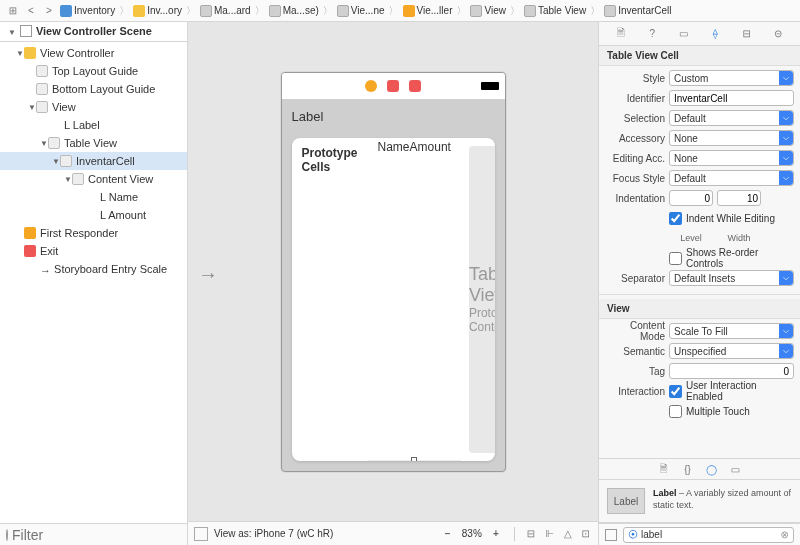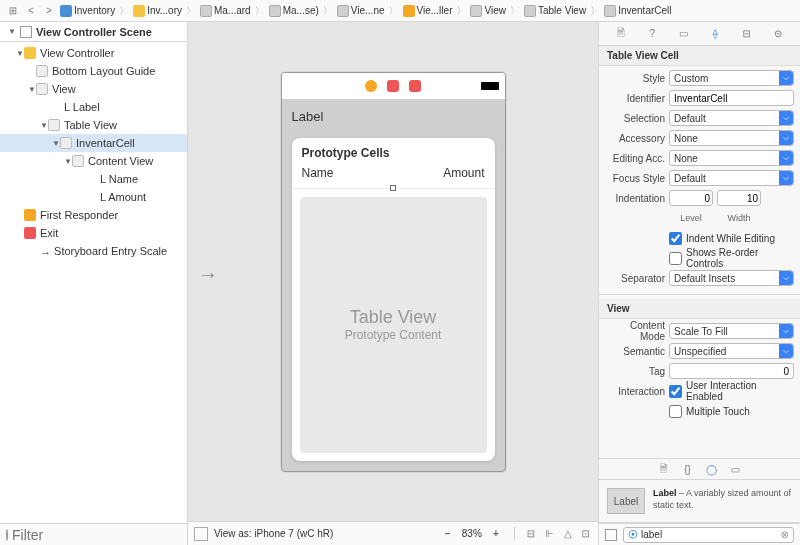--- a/index.html
+++ b/index.html
@@ -14,21 +14,21 @@
 .ci-blue { background: #4a90d9; }
 .ci-yellow { background: #f5c542; }
 .ci-grey { background: #d0d0d0; border:1px solid #aaa; }
 .ci-orange { background: #f5a623; border-radius:50%; }
 .crumb-sep { color: #999; margin: 0 2px; }
 
 .main { flex: 1; display: flex; min-height: 0; }
 
 
 .outline-pane { width: 188px; border-right: 1px solid #d6d6d6; display: flex; flex-direction: column; background: #fff; }
-.outline-header { padding: 4px 8px; font-weight: 600; border-bottom: 1px solid #d6d6d6; display: flex; align-items: center; height: 20px; }
+.outline-header { padding: 4px 8px; font-weight: 600; border-bottom: 1px solid #d6d6d6; display: flex; align-items: flex-end; height: 20px; }
 .outline-header::before { content:"\25BC"; font-size:8px; margin-right:4px; color:#666; }
 .doc-icon { width: 12px; height: 12px; background:#fff; border:1px solid #999; margin-right:4px; }
 .outline-body { flex:1; overflow:auto; padding-top:2px; }
 .orow { display:flex; align-items:center; height:18px; padding-right:4px; }
 .orow .disc { width:8px; font-size:8px; color:#666; text-align:center; }
 .orow .oicon { width:12px; height:12px; margin-right:4px; border-radius:2px; }
 .orow.sel { background:#d6e6f6; }
 .oi-yellow { background:#f5c542; border-radius:50%; }
 .oi-box { background:#eee; border:1px solid #bbb; }
 .oi-orange { background:#f5a623; }
@@ -43,21 +43,21 @@
 .canvas-pane { flex:1; display:flex; flex-direction:column; background:#e6e6e6; min-width:0; }
 .canvas-area { flex:1; display:flex; align-items:center; justify-content:center; position:relative; }
 .arrow { position:absolute; left:10px; top:50%; transform:translateY(-50%); color:#8a8a8a; font-size:20px; }
 .device { width:225px; height:400px; background:#cfcfcf; border:1px solid #999; border-radius:4px; display:flex; flex-direction:column; overflow:hidden; box-shadow:0 0 0 1px rgba(0,0,0,.05); }
 .dev-top { height:26px; display:flex; align-items:center; justify-content:center; gap:10px; background:#fff; position:relative; }
 .dot { width:12px; height:12px; border-radius:3px; }
 .dot.o1{background:#f5a623;border-radius:50%} .dot.o2{background:#e55} .dot.o3{background:#e55}
 .battery { position:absolute; right:6px; width:18px; height:8px; background:#000; border-radius:1px; }
 .dev-body { padding:10px; display:flex; flex-direction:column; gap:14px; flex:1; }
 .dev-label { font-size:13px; color:#333; }
-.proto-card { background:#fff; border-radius:8px; flex:1; display:flex; flex-direction:column; overflow:hidden; box-shadow:0 1px 3px rgba(0,0,0,.15); }
+.proto-card { background:#fff; border-radius:8px; flex:1; display:flex; flex-direction:row; overflow:hidden; box-shadow:0 1px 3px rgba(0,0,0,.15); }
 .proto-head { padding:8px 10px 4px; font-weight:600; font-size:12px; }
 .proto-cols { display:flex; justify-content:space-between; padding:2px 10px 8px; font-size:12px; border-bottom:1px solid #eee; position:relative; }
 .sel-handle { position:absolute; left:50%; bottom:-3px; width:6px; height:6px; border:1px solid #666; background:#fff; transform:translateX(-50%); }
 .proto-body { flex:1; background:#e8e8e8; margin:8px; border-radius:4px; display:flex; flex-direction:column; align-items:center; justify-content:center; color:#9a9a9a; }
 .proto-body .t1{font-size:18px; font-weight:500;}
 .proto-body .t2{font-size:12px;}
 
 .canvas-footer { height:24px; border-top:1px solid #d6d6d6; background:#fafafa; display:flex; align-items:center; padding:0 6px; gap:6px; font-size:10px; }
 .cf-icon { width:14px; height:14px; border:1px solid #aaa; display:inline-block; }
 .spacer { flex:1; }
@@ -163,20 +163,25 @@
       </div>
       <div class="outline-body" id="outline-body">
           <div class="orow pad-l-0">
             <span class="disc">▼</span>
             <span class="oicon oi-yellow"></span>
             <span class="label">View Controller</span>
           </div>
           <div class="orow pad-l-1">
             <span class="disc"></span>
             <span class="oicon oi-box"></span>
+            <span class="label">Top Layout Guide</span>
+          </div>
+          <div class="orow pad-l-1">
+            <span class="disc"></span>
+            <span class="oicon oi-box"></span>
             <span class="label">Bottom Layout Guide</span>
           </div>
           <div class="orow pad-l-1">
             <span class="disc">▼</span>
             <span class="oicon oi-box"></span>
             <span class="label">View</span>
           </div>
           <div class="orow pad-l-2">
             <span class="disc"></span>
             <span class="oicon " style="background: transparent;"></span>
@@ -334,30 +339,30 @@
             </div>
           <div class="fld">
               <span class="lab">Indentation</span>
             <div class="val" style="display:flex;gap:4px;">
               <input class="numbox" value="0" style="">
               <input class="numbox" value="10" style="">
             </div>
           </div>
           <div class="fld">
               <span class="lab"></span>
+              <div class="val chk">
+                <input type="checkbox" checked="" style="">
+                <span>Indent While Editing</span>
+              </div>
+            </div>
+          <div class="fld">
+              <span class="lab"></span>
               <div class="val" style="display:flex;gap:4px;font-size:9px;color:#666;">
                 <span style="width:44px;text-align:center">Level</span>
                 <span style="width:44px;text-align:center">Width</span>
-              </div>
-            </div>
-          <div class="fld">
-              <span class="lab"></span>
-              <div class="val chk">
-                <input type="checkbox" checked="" style="">
-                <span>Indent While Editing</span>
               </div>
             </div>
           <div class="fld">
               <span class="lab"></span>
               <div class="val chk">
                 <input type="checkbox" style="">
                 <span>Shows Re-order Controls</span>
               </div>
             </div>
           <div class="fld">

